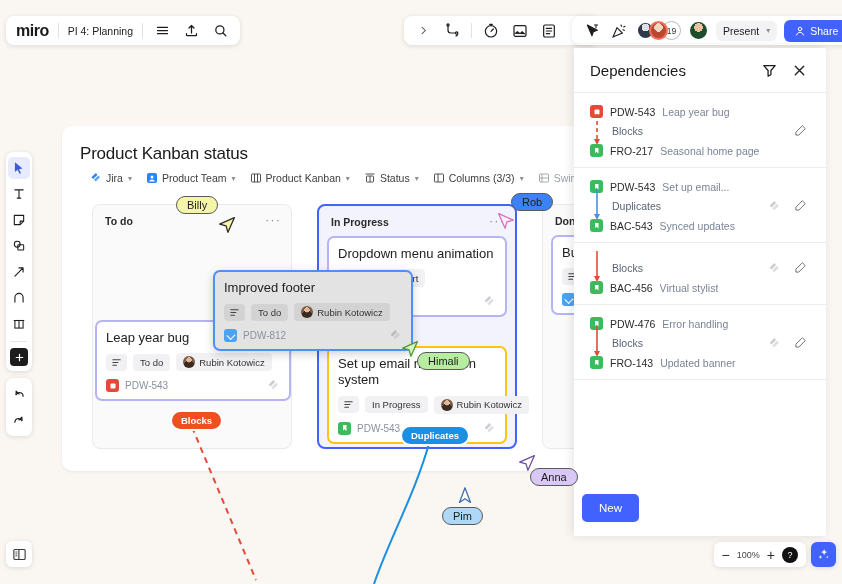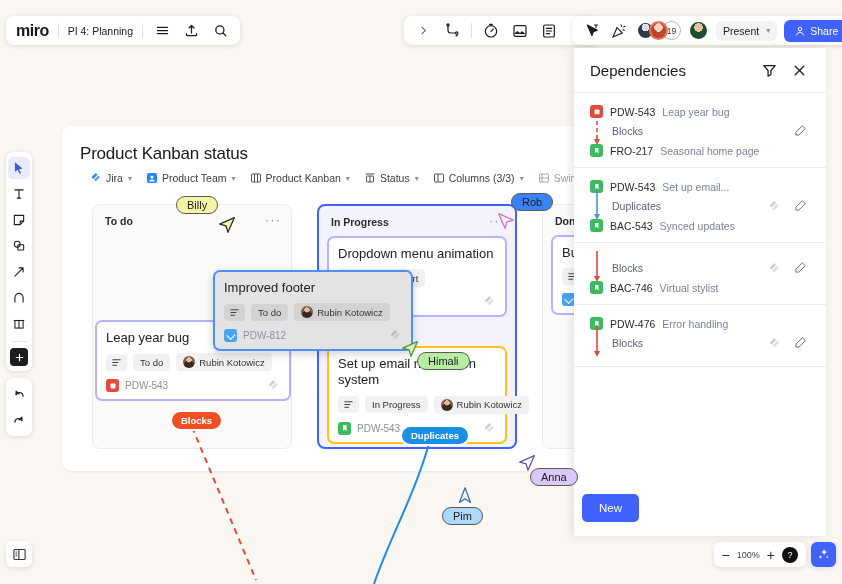--- a/index.html
+++ b/index.html
@@ -762,21 +762,21 @@
             <path d="M16.6 7 8 15.6 11.4 19 20 10.4z" fill="#9ca3af"></path>
           </svg>
           <span class="dep-edit ic-btn">
             <svg width="14" height="14" viewBox="0 0 24 24" fill="none" stroke="#6b7280" stroke-width="1.7" stroke-linejoin="round">
               <path d="M16 3l5 5-11 11H5v-5z"></path>
             </svg>
           </span>
         </div>
         <div class="dep-row">
           <span class="jicon green"></span>
-          <span class="dep-key">BAC-746</span>
+          <span class="dep-key">BAC-456</span>
           <span class="dep-sum">Virtual stylist</span>
         </div>
       </div>
       <div class="dep-item">
         <div class="dep-row">
           <span class="jicon green"></span>
           <span class="dep-key">PDW-476</span>
           <span class="dep-sum">Error handling</span>
         </div>
         <div class="dep-mid">
@@ -788,19 +788,24 @@
           <svg class="jira-mark" viewBox="0 0 24 24">
             <path d="M11.6 2 3 10.6l3.4 3.4L15 5.4z" fill="#6b7280"></path>
             <path d="M16.6 7 8 15.6 11.4 19 20 10.4z" fill="#9ca3af"></path>
           </svg>
           <span class="dep-edit ic-btn">
             <svg width="14" height="14" viewBox="0 0 24 24" fill="none" stroke="#6b7280" stroke-width="1.7" stroke-linejoin="round">
               <path d="M16 3l5 5-11 11H5v-5z"></path>
             </svg>
           </span>
         </div>
+        <div class="dep-row">
+          <span class="jicon green"></span>
+          <span class="dep-key">FRO-143</span>
+          <span class="dep-sum">Updated banner</span>
+        </div>
       </div>
     </div>
 
   <div class="dep-foot">
     <button class="new-btn">New</button>
   </div>
 </div>
 
 </body></html>

